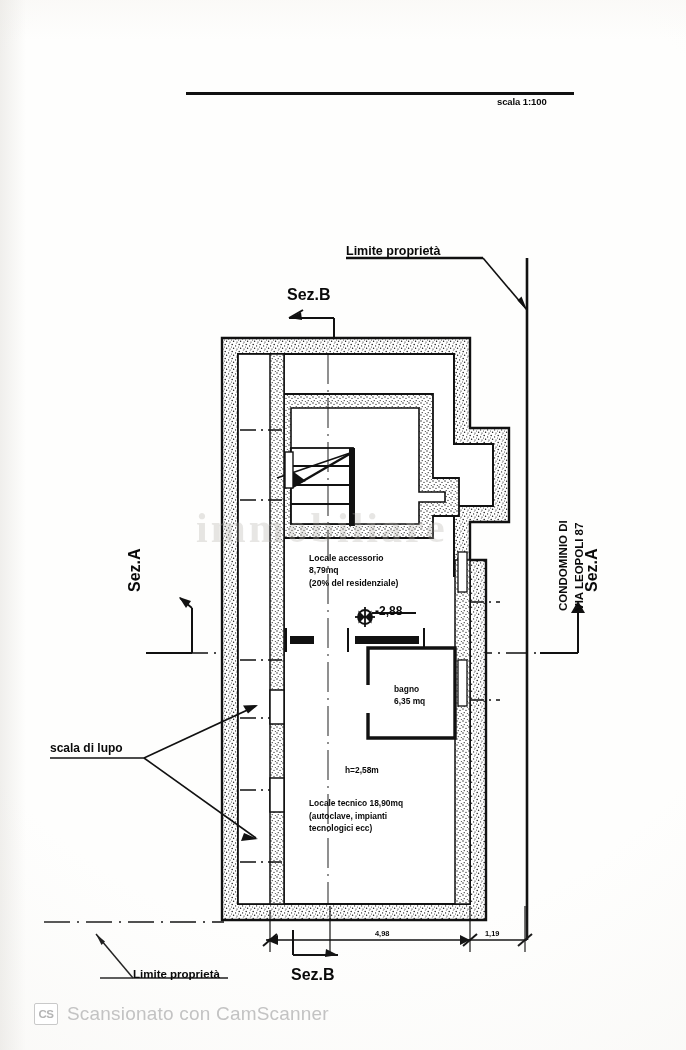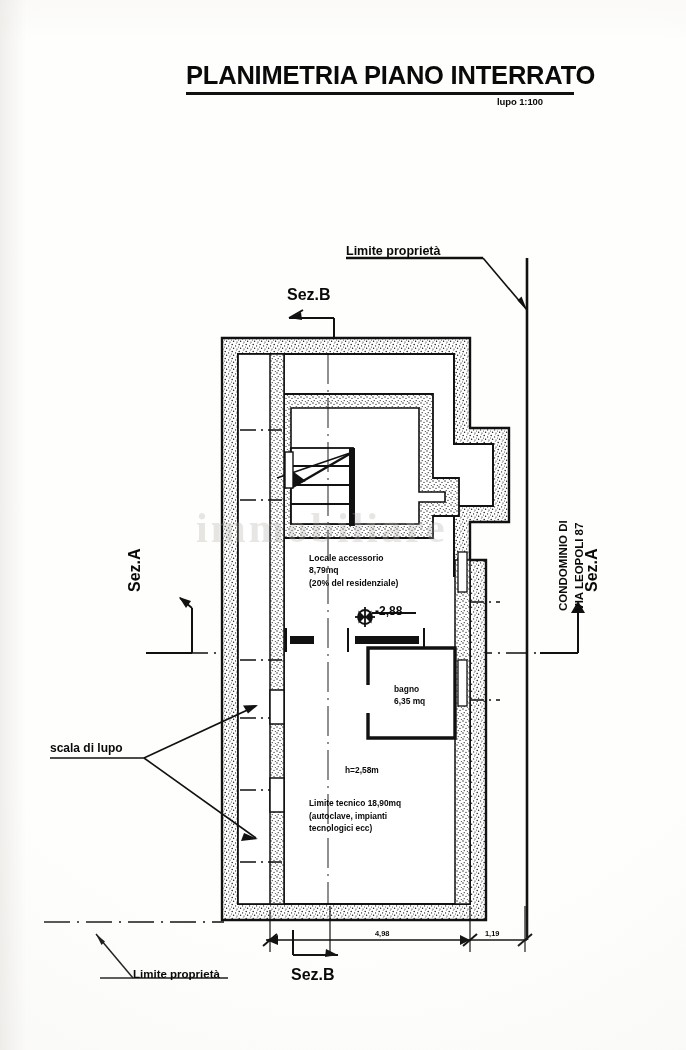--- a/index.html
+++ b/index.html
@@ -399,43 +399,46 @@
       <line x1="518" y1="946" x2="532" y2="934" stroke="#111" stroke-width="2"></line>
       <polygon points="266,940 278,935 278,945" fill="#111"></polygon>
       <polygon points="470,940 460,935 460,945" fill="#111"></polygon>
     </g>
   </svg>
 
   <div id="paper-tint"></div>
 
   <div id="watermark">immobiliare</div>
 
-  <div class="t" id="title">PLANIMETRIA PIANO INTERRATO</div>
   <div id="title-rule"></div>
-  <div class="t" id="scale-label">lupo 1:100</div>
+  <div class="t" id="scale-label">scala 1:100</div>
 
   <div class="t" id="lbl-limite-top">Limite proprietà</div>
   <div class="t" id="lbl-sezb-top">Sez.B</div>
   <div class="t" id="lbl-sezb-bottom">Sez.B</div>
   <div class="t" id="lbl-limite-bottom">Limite proprietà</div>
   <div class="t" id="lbl-bocca">scala di lupo</div>
 
   <div class="t" id="lbl-seza-left">Sez.A</div>
   <div class="t" id="lbl-seza-right">Sez.A</div>
   <div class="t" id="lbl-condominio">CONDOMINIO DI
 VIA LEOPOLI 87</div>
 
   <div class="t" id="lbl-accessorio">Locale accessorio
 8,79mq
 (20% del residenziale)</div>
   <div class="t" id="lbl-quota">-2,88</div>
   <div class="t" id="lbl-bagno">bagno
 6,35 mq</div>
   <div class="t" id="lbl-altezza">h=2,58m</div>
-  <div class="t" id="lbl-tecnico">Limite tecnico 18,90mq
+  <div class="t" id="lbl-tecnico">Locale tecnico 18,90mq
 (autoclave, impianti
 tecnologici ecc)</div>
 
   <div class="t" id="dim-a">4,98</div>
   <div class="t" id="dim-b">1,19</div>
 
+  <div id="footer">
+    <div id="cs-logo">CS</div>
+    <div id="footer-text">Scansionato con CamScanner</div>
+  </div>
 
 </div>
 
 </body></html>

